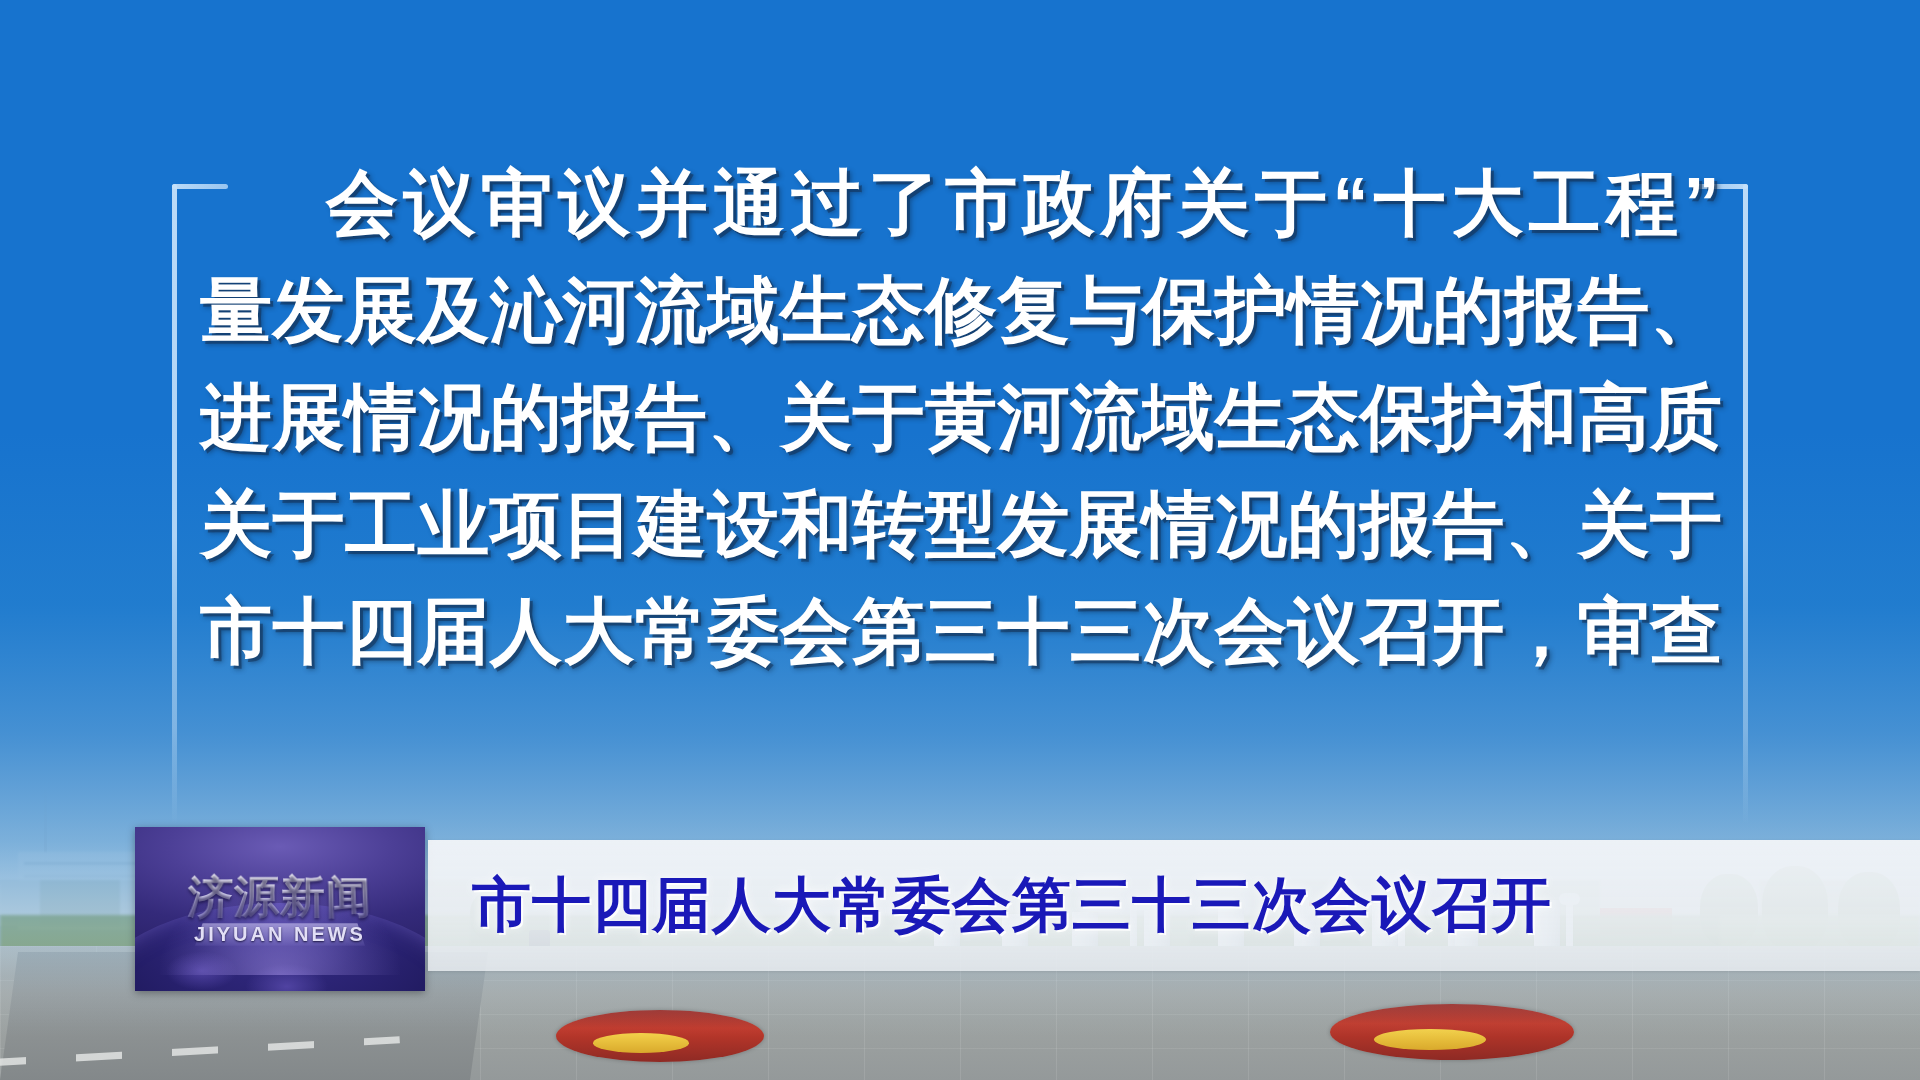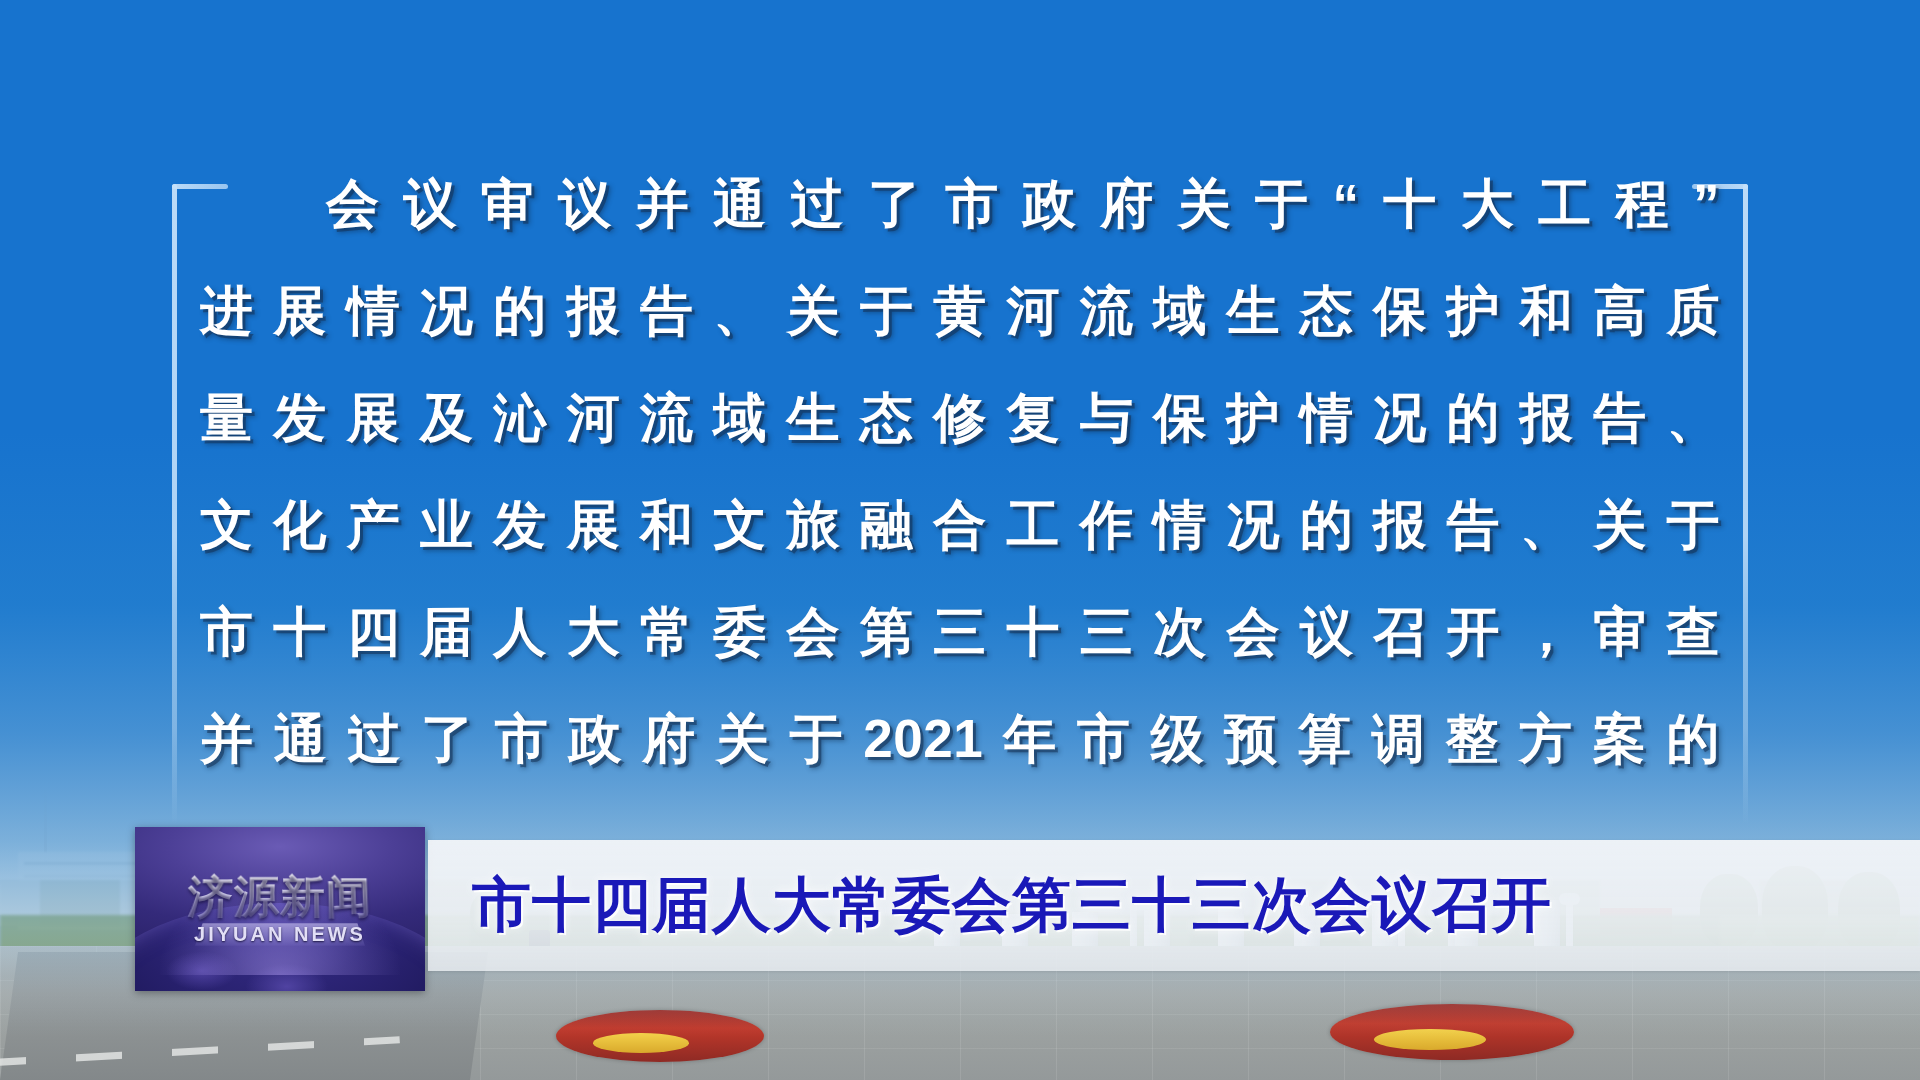--- a/index.html
+++ b/index.html
@@ -171,21 +171,21 @@
   }
 
   
   .subtitle-block{
     position:absolute;left:200px;top:150px;width:1520px;
     text-align:justify;
     text-align-last:justify;
   }
   .sub-line{
     color:#ffffff;
-    font-size:53px;
+    font-size:72px;
     line-height:107px;
     font-weight:700;
     letter-spacing:.5px;
     white-space:nowrap;
     text-shadow:
       3px 3px 0 rgba(20,50,85,.55),
       4px 4px 5px rgba(10,35,65,.45);
     font-family:"Liberation Sans","DejaVu Sans",sans-serif;
   }
   .sub-line.indent{padding-left:126px;}
@@ -328,25 +328,24 @@
     <div class="h"></div>
     <div class="v"></div>
   </div>
   <div class="bracket bracket-right">
     <div class="h"></div>
     <div class="v"></div>
   </div>
 
   <div class="subtitle-block">
     <div class="sub-line indent">会议审议并通过了市政府关于“十大工程”</div>
+    <div class="sub-line">量发展及沁河流域生态修复与保护情况的报告、</div>
     <div class="sub-line">进展情况的报告、关于黄河流域生态保护和高质</div>
-    <div class="sub-line">量发展及沁河流域生态修复与保护情况的报告、</div>
-    <div class="sub-line">文化产业发展和文旅融合工作情况的报告、关于</div>
+    <div class="sub-line">关于工业项目建设和转型发展情况的报告、关于</div>
     <div class="sub-line">市十四届人大常委会第三十三次会议召开，审查</div>
-    <div class="sub-line">并通过了市政府关于2021年市级预算调整方案的</div>
   </div>
 
   <div class="logo-bug">
     <div class="logo-globe"></div>
     <div class="logo-beam"></div>
     <div class="logo-plate"></div>
     <div class="logo-cn">济源新闻</div>
     <div class="logo-en">JIYUAN NEWS</div>
   </div>
 

